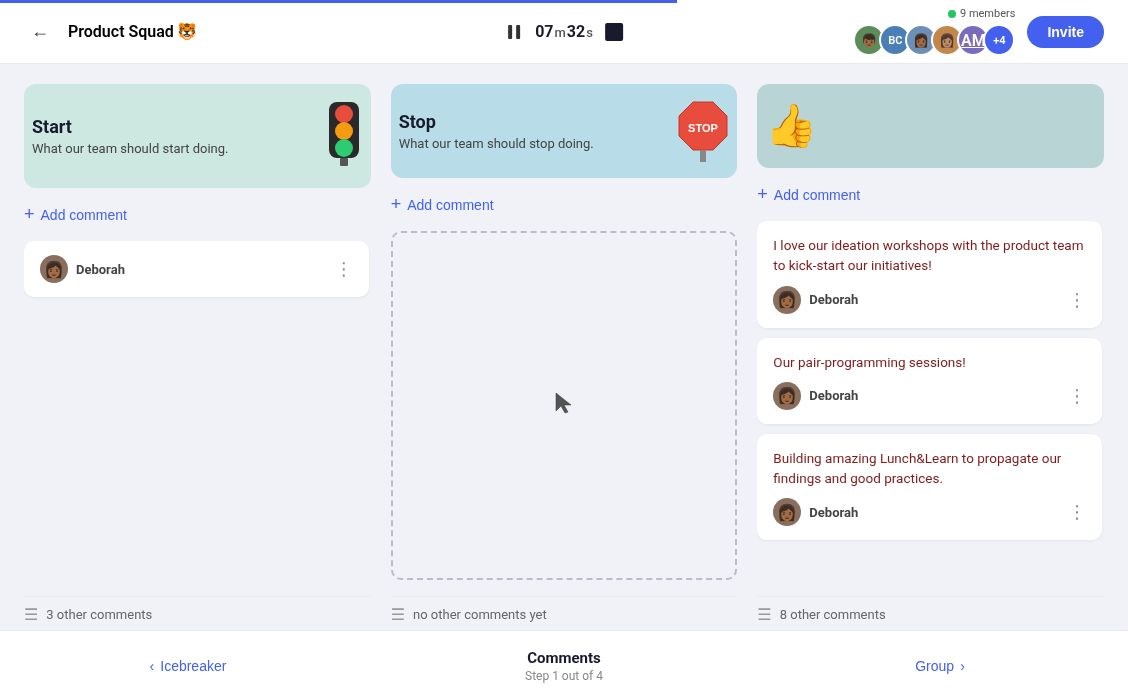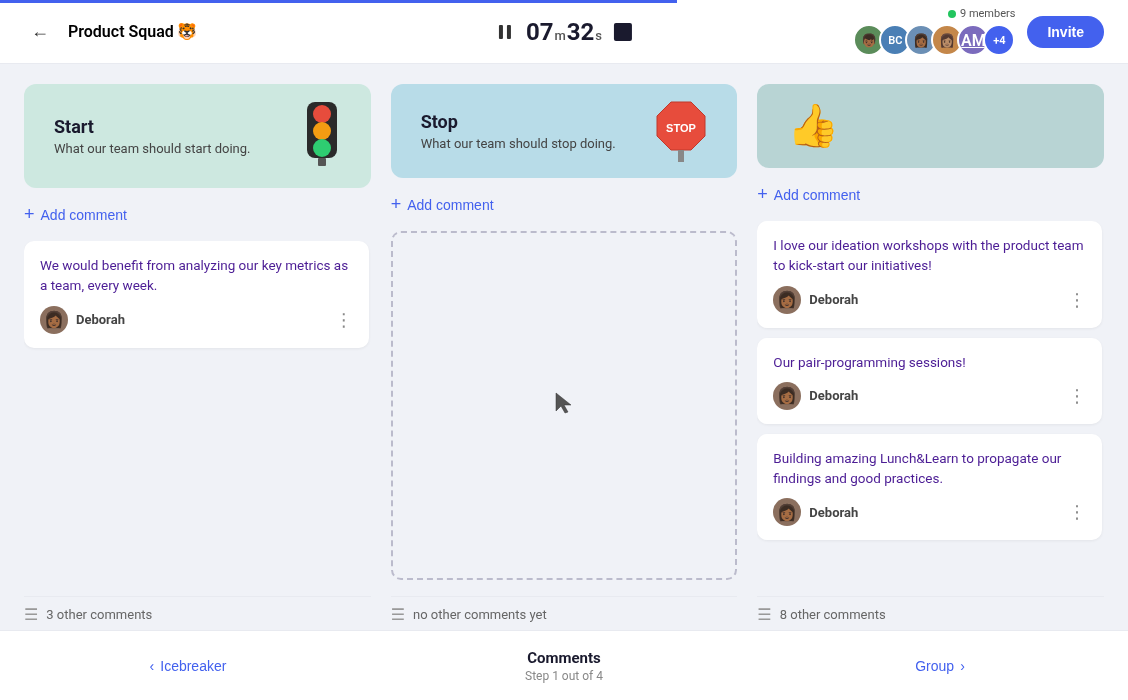--- a/index.html
+++ b/index.html
@@ -76,21 +76,21 @@
       font-size: 18px;
     }
     .timer-display {
       font-size: 22px;
       font-weight: 700;
       color: #1a1a2e;
       display: flex;
       align-items: baseline;
       gap: 1px;
     }
-    .timer-display .mins { font-size: 24px; font-weight: 700; }
+    .timer-display .mins { font-size: 16px; font-weight: 700; }
     .timer-display .unit { font-size: 13px; font-weight: 500; color: #555; }
     .stop-btn {
       background: none;
       border: none;
       cursor: pointer;
       width: 18px; height: 18px;
       background: #1a1a2e;
       border-radius: 2px;
     }
     .header-right {
@@ -160,21 +160,21 @@
       flex: 1;
       display: flex;
       flex-direction: column;
       gap: 12px;
       overflow: hidden;
     }
 
     
     .col-header {
       border-radius: 12px;
-      padding: 16px 30px;
+      padding: 16px 8px;
       display: flex;
       align-items: center;
       justify-content: space-between;
       min-height: 84px;
     }
     .col-header.start { background: #cde8e0; }
     .col-header.stop { background: #b8dce8; }
     .col-header.continue { background: #b8d4d4; }
 
     .col-header-text h2 {
@@ -223,21 +223,21 @@
 
     
     .comment-card {
       background: #fff;
       border-radius: 10px;
       padding: 14px 16px;
       box-shadow: 0 1px 3px rgba(0,0,0,0.06);
     }
     .comment-text {
       font-size: 13.5px;
-      color: #4c1d95;
+      color: #7f1d1d;
       line-height: 1.5;
       margin-bottom: 10px;
     }
     .comment-footer {
       display: flex;
       align-items: center;
       justify-content: space-between;
     }
     .comment-author {
       display: flex;
@@ -419,21 +419,20 @@
       </div>
     </div>
 
     <button class="add-comment-btn">
       <span style="font-size:18px; font-weight:400;">+</span>
       <span>Add comment</span>
     </button>
 
     <div class="cards-area">
       <div class="comment-card">
-        <p class="comment-text">We would benefit from analyzing our key metrics as a team, every week.</p>
         <div class="comment-footer">
           <div class="comment-author">
             <div class="author-avatar">
               <span style="font-size:16px;">👩🏾</span>
             </div>
             <span class="author-name">Deborah</span>
           </div>
           <button class="more-btn">⋮</button>
         </div>
       </div>

